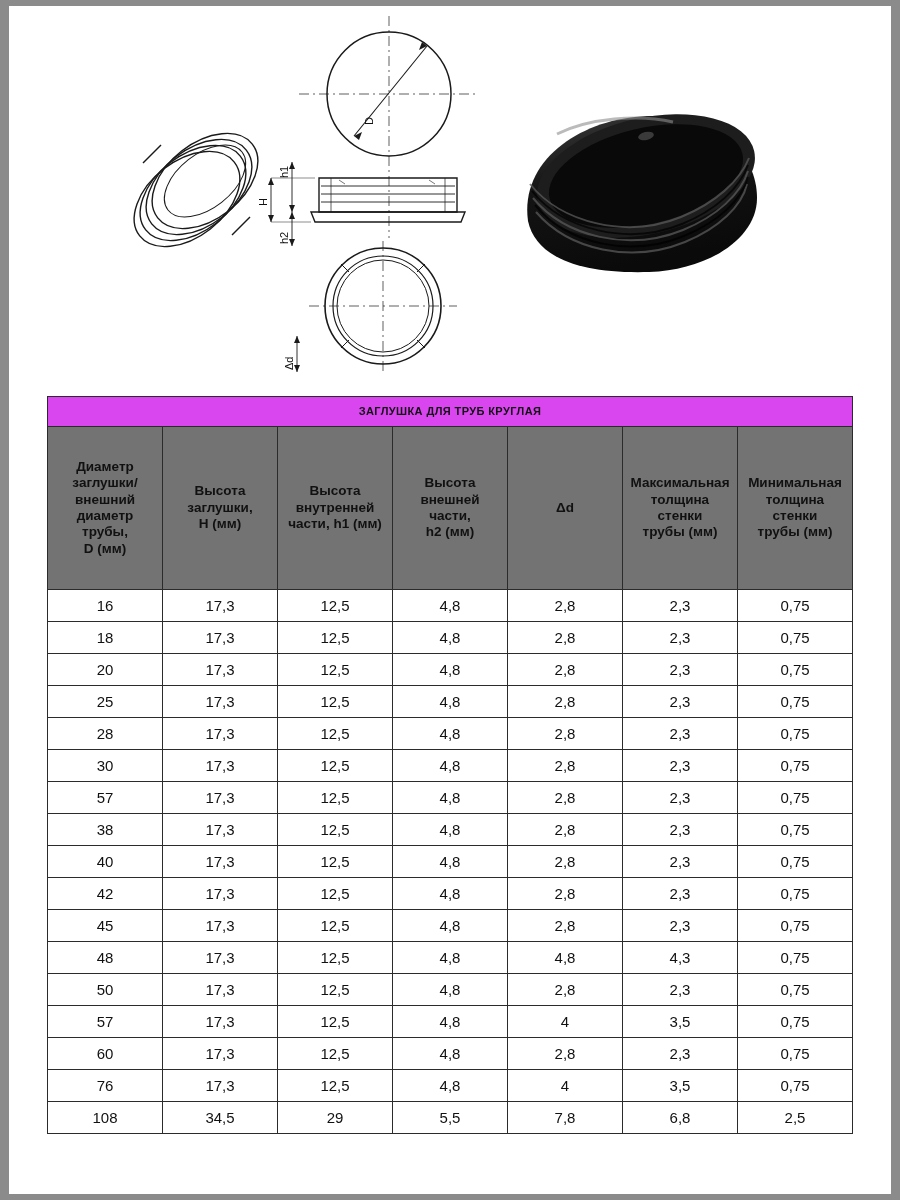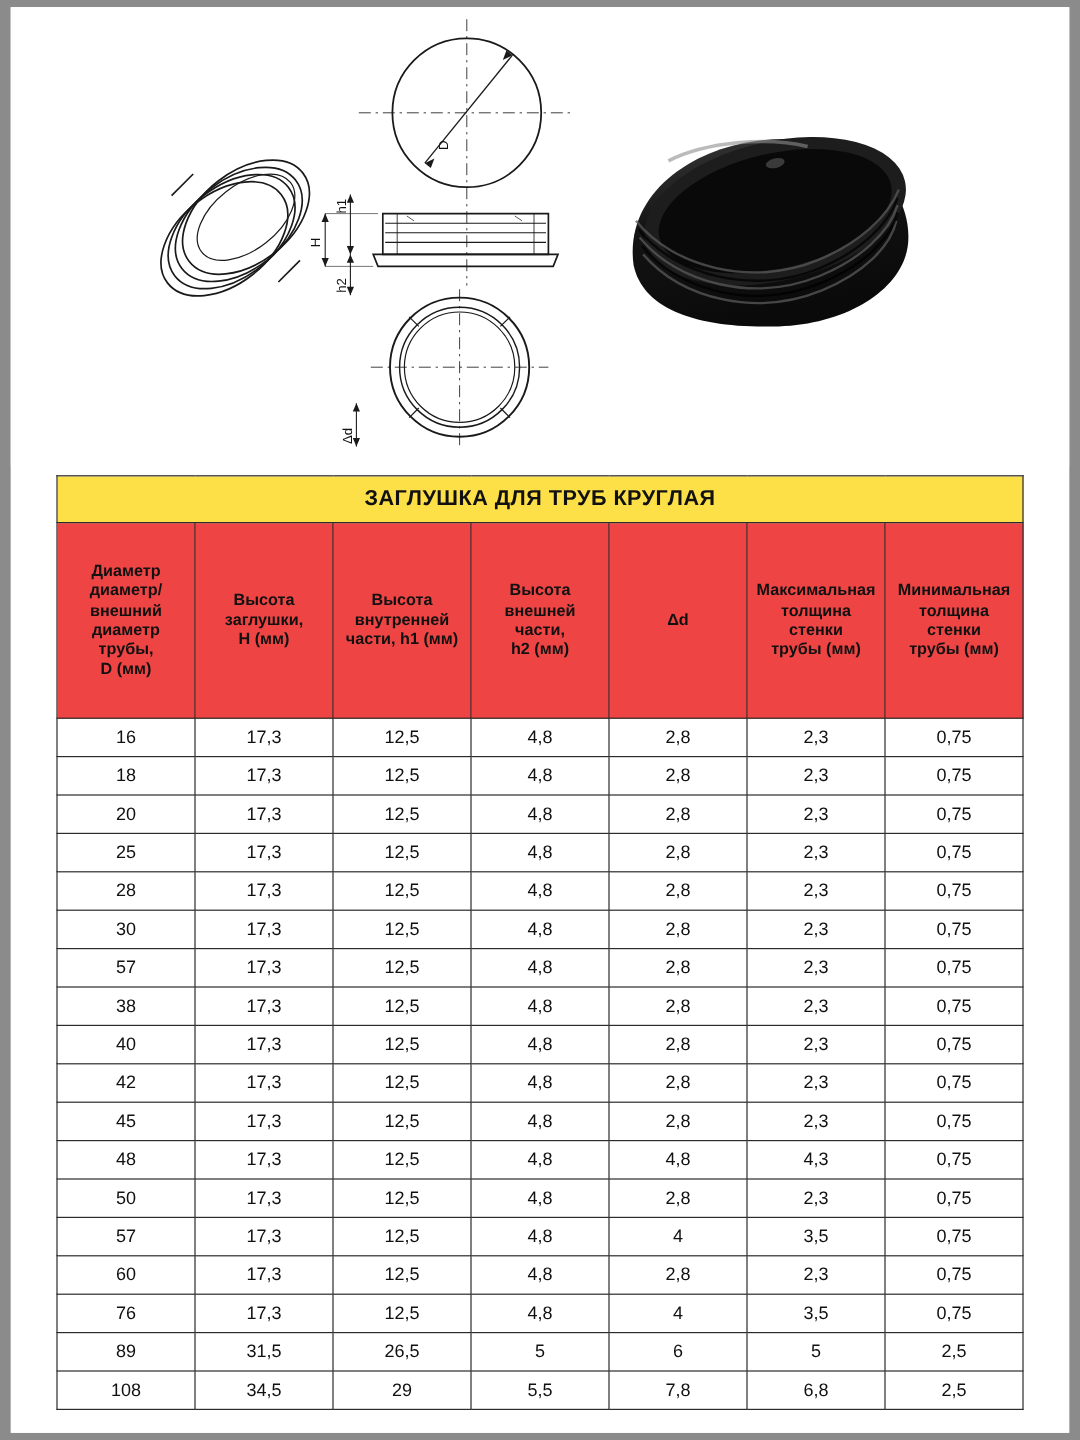--- a/index.html
+++ b/index.html
@@ -54,33 +54,33 @@
     table-layout: fixed;
     background: #ffffff;
   }
   table.spec th, table.spec td {
     border: 1px solid #2b2b2b;
     text-align: center;
     vertical-align: middle;
     color: #111111;
   }
   .title-row th {
-    font-size: 18px;
+    font-size: 11px;
     font-weight: bold;
     letter-spacing: 0.4px;
     padding: 8px 4px 9px 4px;
-    background: #fde047;
+    background: #d946ef;
   }
   .head-row th {
     font-size: 13.5px;
     font-weight: bold;
     line-height: 1.22;
     padding: 6px 4px;
     height: 150px;
-    background: #ef4444;
+    background: #737373;
   }
   table.spec tbody td {
     font-size: 15px;
     padding: 5px 3px;
     height: 21px;
     background: #ffffff;
   }
   .c0 { width: 102px; }
   .c1 { width: 93px; }
   .c2 { width: 118px; }
@@ -213,21 +213,21 @@
 
     <div class="table-wrap">
       <table class="spec">
         <thead>
           <tr class="title-row">
             <th colspan="7">ЗАГЛУШКА  ДЛЯ  ТРУБ КРУГЛАЯ</th>
           </tr>
           <tr class="head-row">
             <th class="c0">
               <span>Диаметр</span><br>
-              <span>диаметр/</span><br>
+              <span>заглушки/</span><br>
               <span>внешний</span><br>
               <span>диаметр</span><br>
               <span>трубы,</span><br>
               <span>D (мм)</span>
             </th>
             <th class="c1">
               <span>Высота</span><br>
               <span>заглушки,</span><br>
               <span>H (мм)</span>
             </th>
@@ -394,29 +394,20 @@
               <td class="c6">0,75</td>
             </tr>
             <tr>
               <td class="c0">76</td>
               <td class="c1">17,3</td>
               <td class="c2">12,5</td>
               <td class="c3">4,8</td>
               <td class="c4">4</td>
               <td class="c5">3,5</td>
               <td class="c6">0,75</td>
-            </tr>
-            <tr>
-              <td class="c0">89</td>
-              <td class="c1">31,5</td>
-              <td class="c2">26,5</td>
-              <td class="c3">5</td>
-              <td class="c4">6</td>
-              <td class="c5">5</td>
-              <td class="c6">2,5</td>
             </tr>
             <tr>
               <td class="c0">108</td>
               <td class="c1">34,5</td>
               <td class="c2">29</td>
               <td class="c3">5,5</td>
               <td class="c4">7,8</td>
               <td class="c5">6,8</td>
               <td class="c6">2,5</td>
             </tr>

